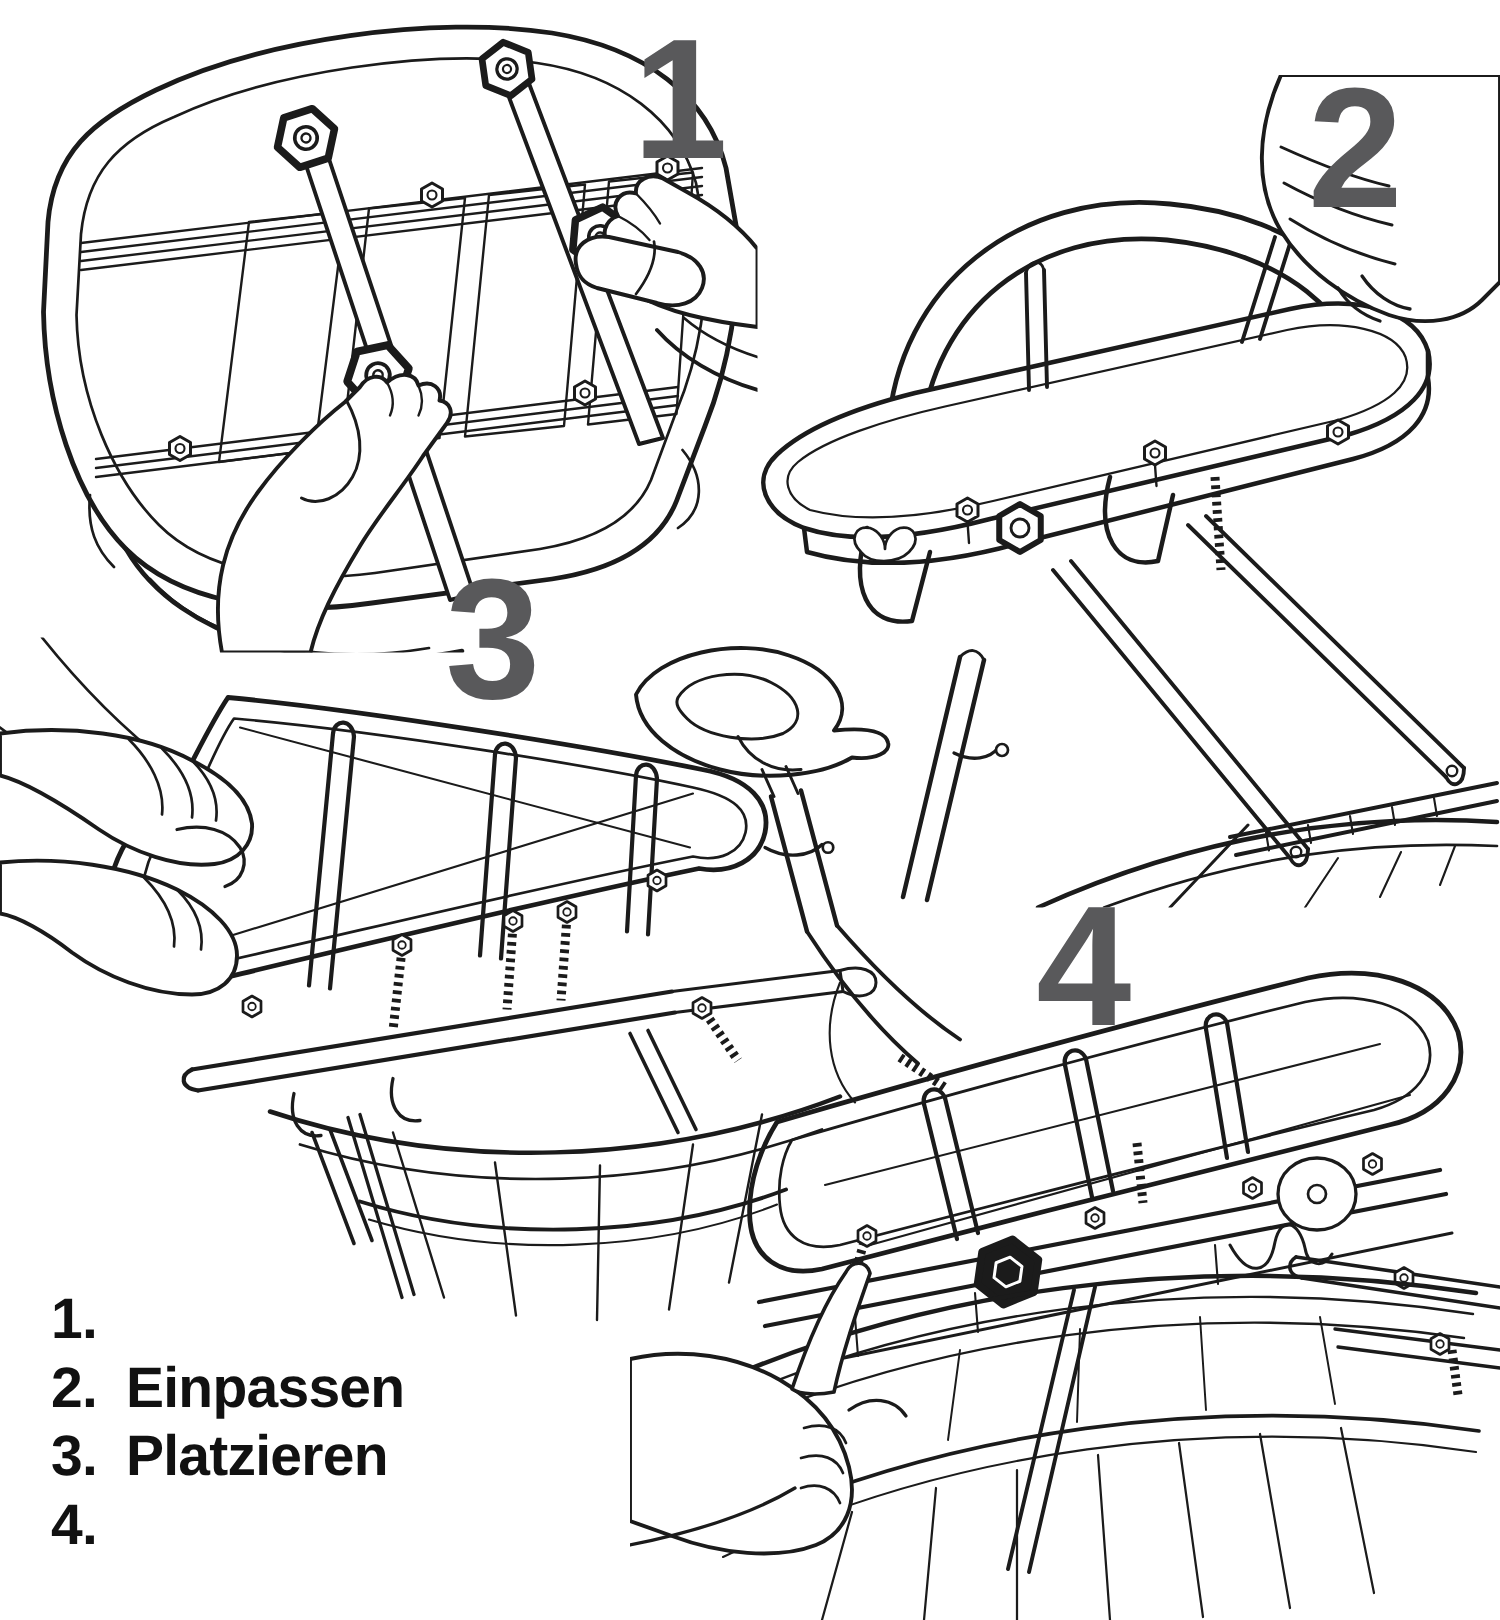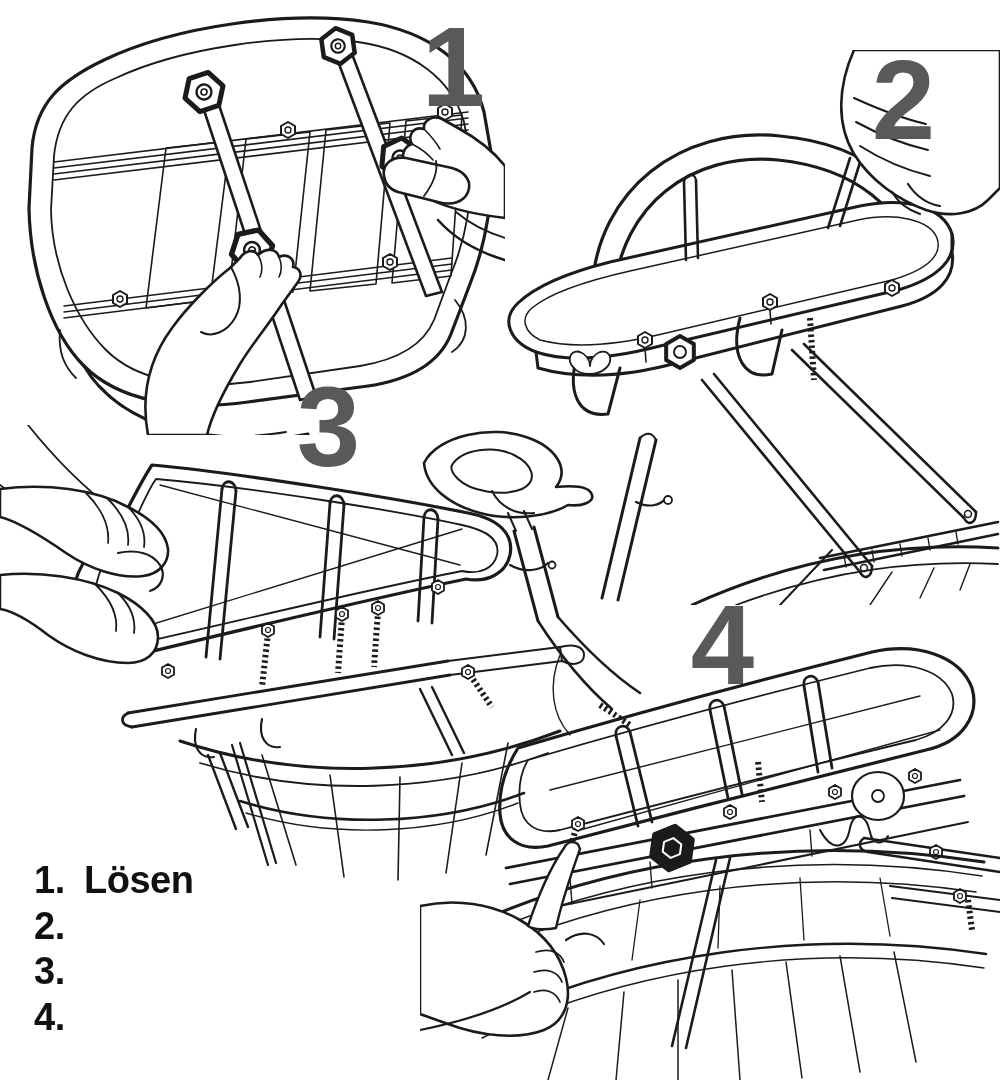--- a/index.html
+++ b/index.html
@@ -332,26 +332,27 @@
   </svg>
 
   <div class="stepnum" style="left:420px;top:10px;width:64px;text-align:center">1</div>
   <div class="stepnum" style="left:870px;top:43px;width:64px;text-align:center">2</div>
   <div class="stepnum" style="left:295px;top:370px;width:64px;text-align:center">3</div>
   <div class="stepnum" style="left:689px;top:588px;width:64px;text-align:center">4</div>
 
   <div class="legend">
     <div class="row">
       <span class="marker">1.</span>
-      <span class="label">Lösen</span>
     </div>
     <div class="row">
       <span class="marker">2.</span>
+      <span class="label">Einpassen</span>
     </div>
     <div class="row">
       <span class="marker">3.</span>
+      <span class="label">Platzieren</span>
     </div>
     <div class="row">
       <span class="marker">4.</span>
     </div>
   </div>
 
 </div>
 
 </body></html>

